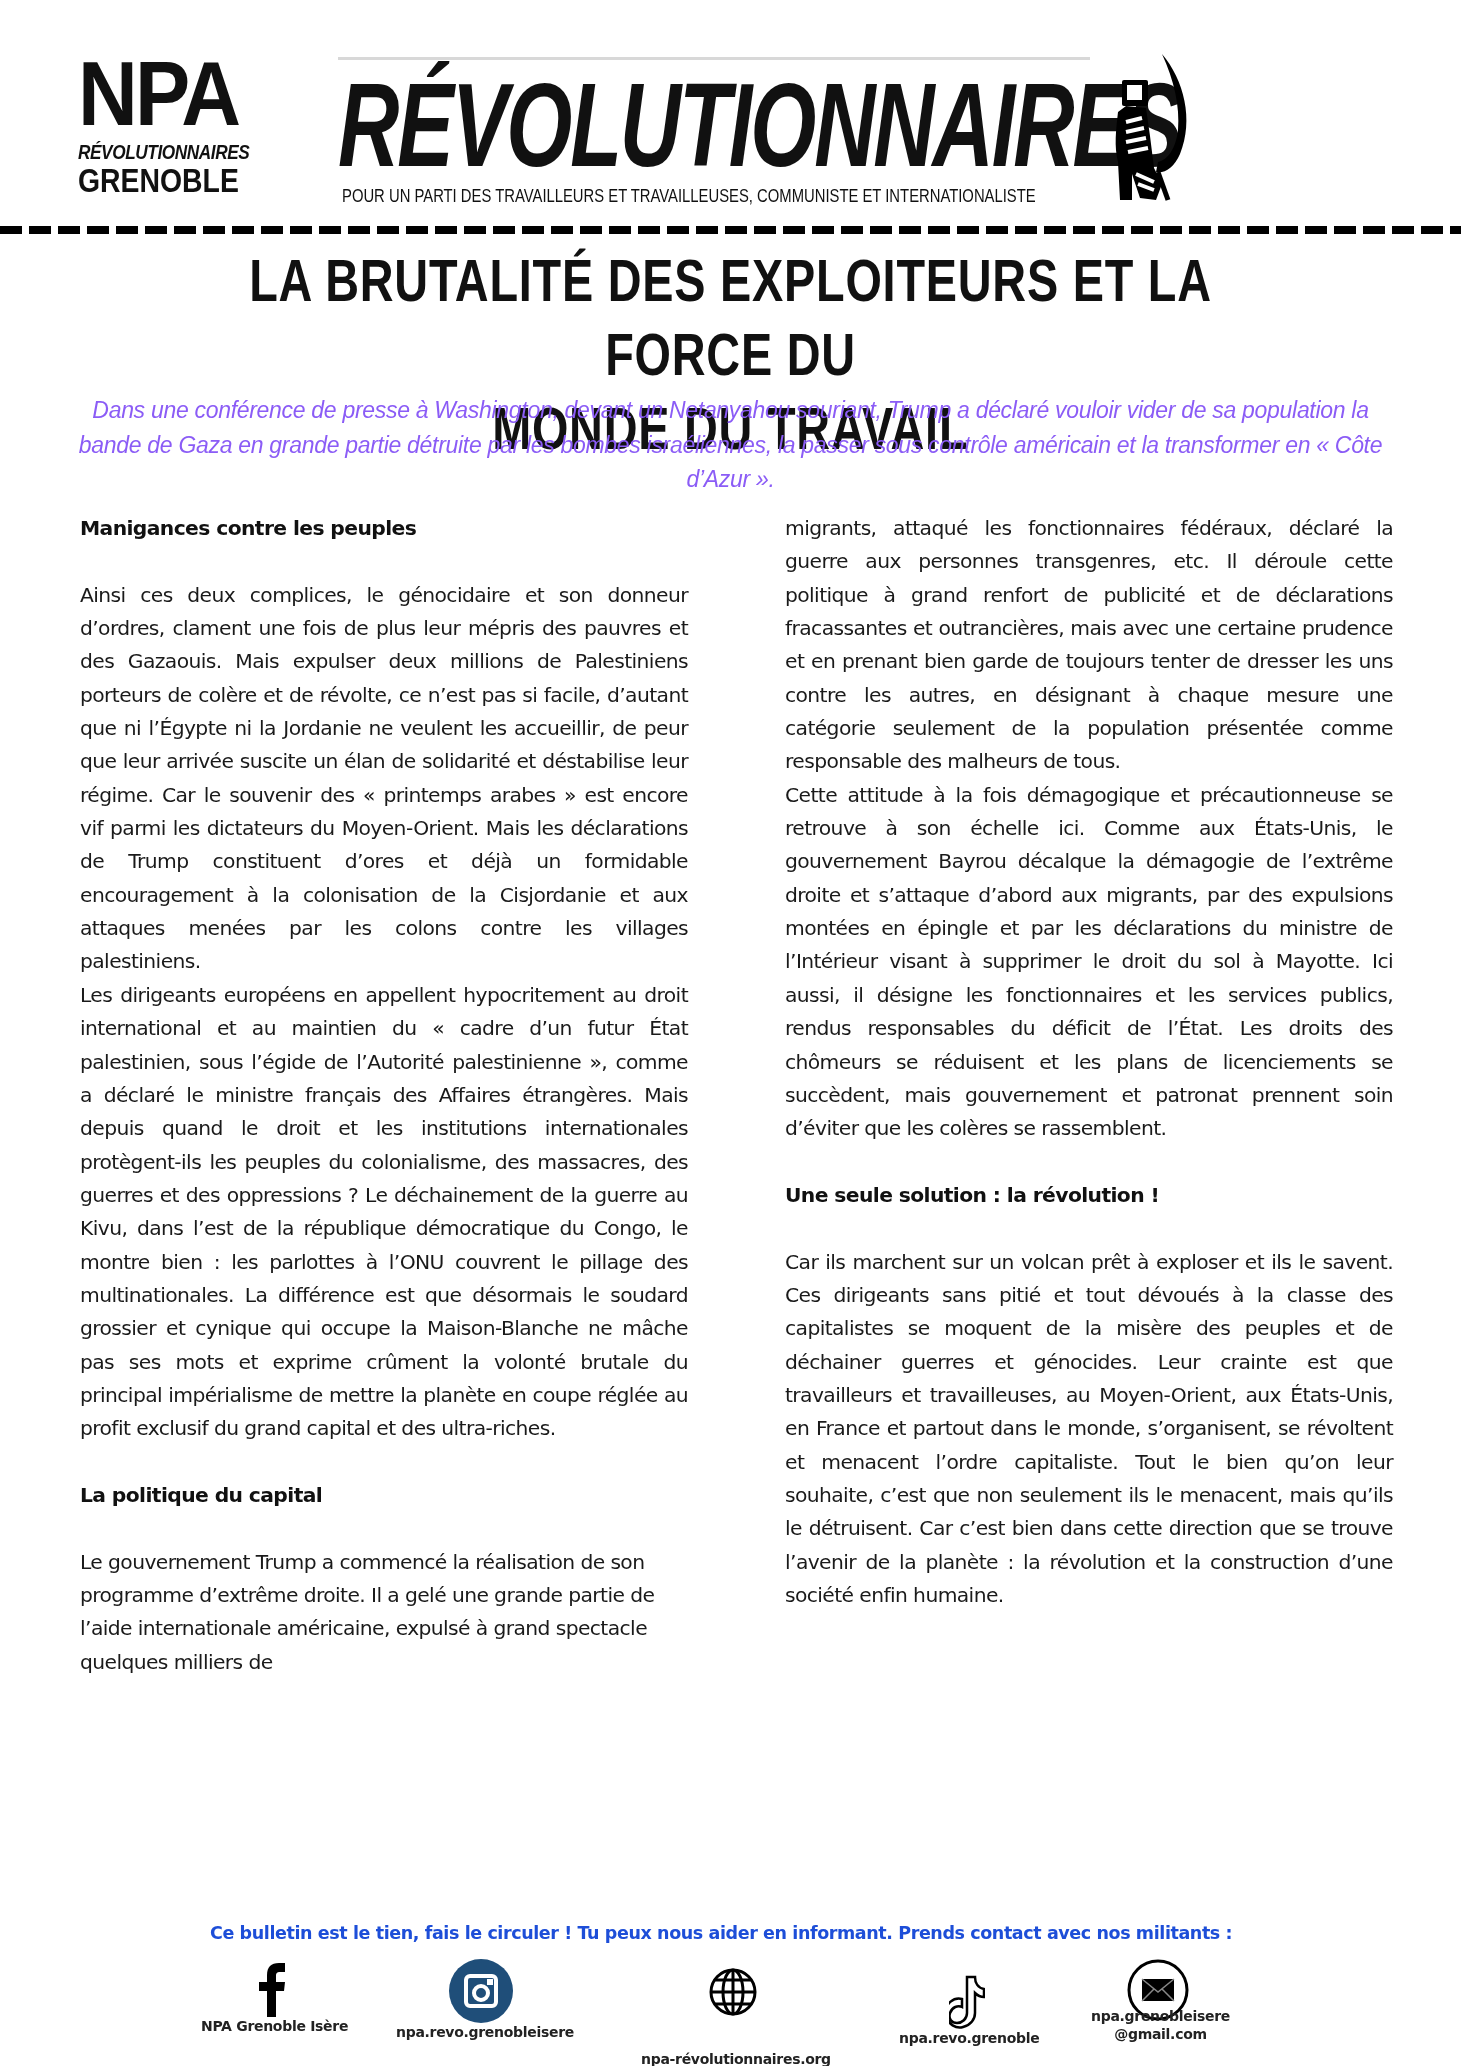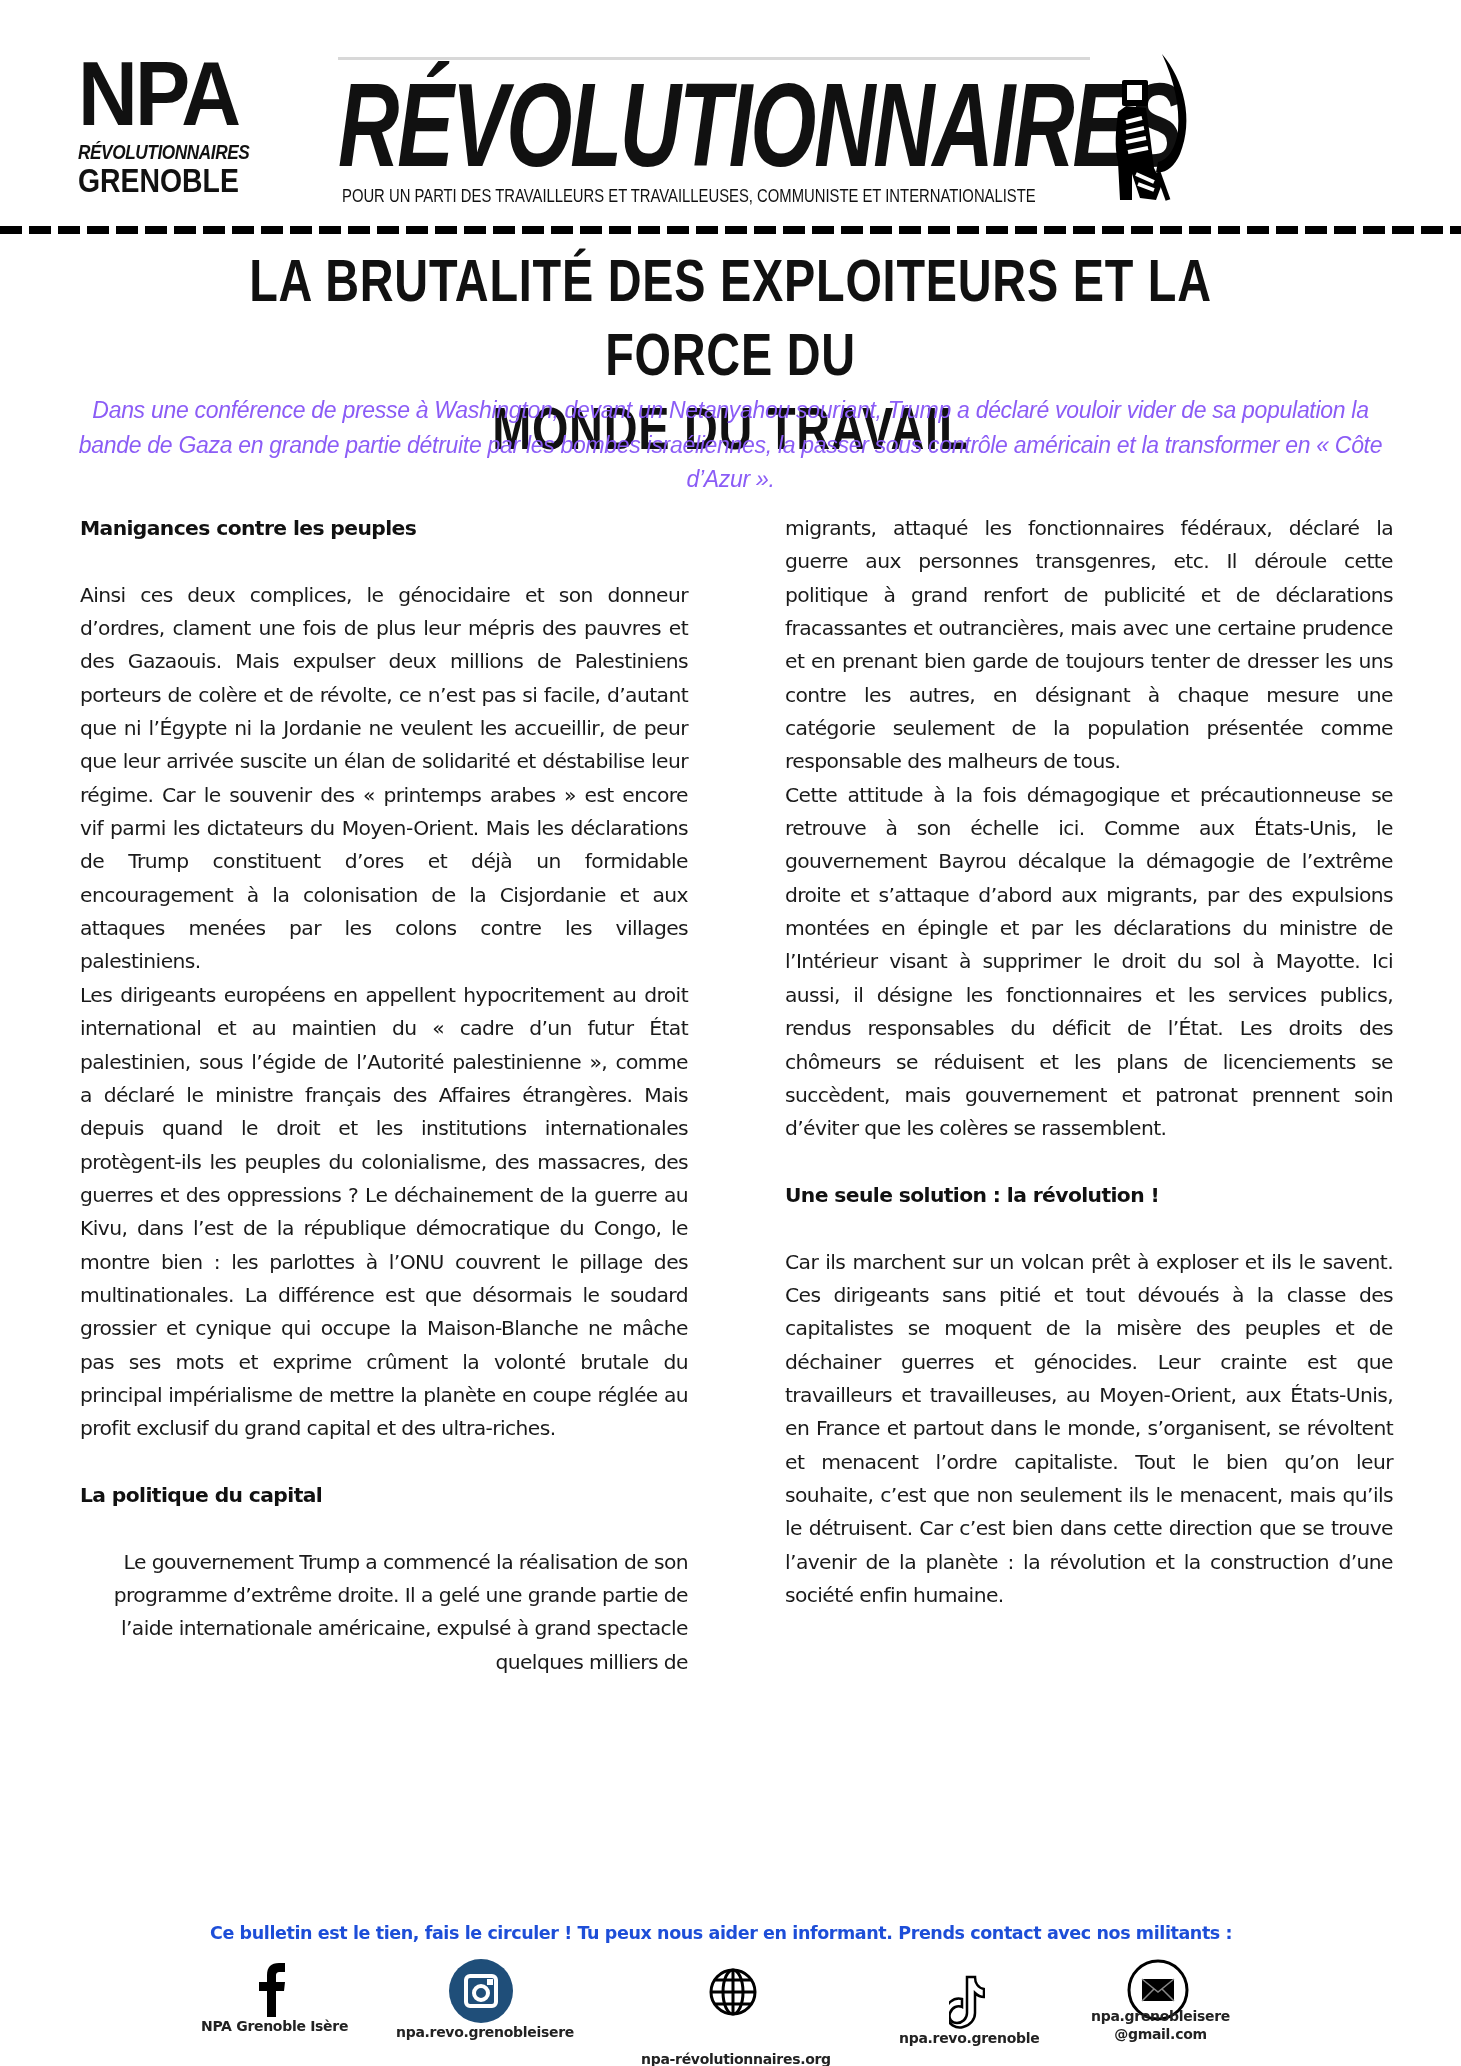--- a/index.html
+++ b/index.html
@@ -86,21 +86,21 @@
 <div class="chapo">Dans une conférence de presse à Washington, devant un Netanyahou souriant, Trump a déclaré vouloir vider de sa population la bande de Gaza en grande partie détruite par les bombes israéliennes, la passer sous contrôle américain et la transformer en « Côte d’Azur ».</div>
 
 <div class="col col-left">
   <h3>Manigances contre les peuples</h3>
   <div class="gap"></div>
   <p>Ainsi ces deux complices, le génocidaire et son donneur d’ordres, clament une fois de plus leur mépris des pauvres et des Gazaouis. Mais expulser deux millions de Palestiniens porteurs de colère et de révolte, ce n’est pas si facile, d’autant que ni l’Égypte ni la Jordanie ne veulent les accueillir, de peur que leur arrivée suscite un élan de solidarité et déstabilise leur régime. Car le souvenir des « printemps arabes » est encore vif parmi les dictateurs du Moyen-Orient. Mais les déclarations de Trump constituent d’ores et déjà un formidable encouragement à la colonisation de la Cisjordanie et aux attaques menées par les colons contre les villages palestiniens.</p>
   <p>Les dirigeants européens en appellent hypocritement au droit international et au maintien du « cadre d’un futur État palestinien, sous l’égide de l’Autorité palestinienne », comme a déclaré le ministre français des Affaires étrangères. Mais depuis quand le droit et les institutions internationales protègent-ils les peuples du colonialisme, des massacres, des guerres et des oppressions ? Le déchainement de la guerre au Kivu, dans l’est de la république démocratique du Congo, le montre bien : les parlottes à l’ONU couvrent le pillage des multinationales. La différence est que désormais le soudard grossier et cynique qui occupe la Maison-Blanche ne mâche pas ses mots et exprime crûment la volonté brutale du principal impérialisme de mettre la planète en coupe réglée au profit exclusif du grand capital et des ultra-riches.</p>
   <div class="gap"></div>
   <h3>La politique du capital</h3>
   <div class="gap"></div>
-  <p style="text-align:right;">Le gouvernement Trump a commencé la réalisation de son programme d’extrême droite. Il a gelé une grande partie de l’aide internationale américaine, expulsé à grand spectacle quelques milliers de</p>
+  <p style="text-align:left;">Le gouvernement Trump a commencé la réalisation de son programme d’extrême droite. Il a gelé une grande partie de l’aide internationale américaine, expulsé à grand spectacle quelques milliers de</p>
 </div>
 
 <div class="col col-right">
   <p>migrants, attaqué les fonctionnaires fédéraux, déclaré la guerre aux personnes transgenres, etc. Il déroule cette politique à grand renfort de publicité et de déclarations fracassantes et outrancières, mais avec une certaine prudence et en prenant bien garde de toujours tenter de dresser les uns contre les autres, en désignant à chaque mesure une catégorie seulement de la population présentée comme responsable des malheurs de tous.</p>
   <p>Cette attitude à la fois démagogique et précautionneuse se retrouve à son échelle ici. Comme aux États-Unis, le gouvernement Bayrou décalque la démagogie de l’extrême droite et s’attaque d’abord aux migrants, par des expulsions montées en épingle et par les déclarations du ministre de l’Intérieur visant à supprimer le droit du sol à Mayotte. Ici aussi, il désigne les fonctionnaires et les services publics, rendus responsables du déficit de l’État. Les droits des chômeurs se réduisent et les plans de licenciements se succèdent, mais gouvernement et patronat prennent soin d’éviter que les colères se rassemblent.</p>
   <div class="gap"></div>
   <h3>Une seule solution : la révolution !</h3>
   <div class="gap"></div>
   <p>Car ils marchent sur un volcan prêt à exploser et ils le savent. Ces dirigeants sans pitié et tout dévoués à la classe des capitalistes se moquent de la misère des peuples et de déchainer guerres et génocides. Leur crainte est que travailleurs et travailleuses, au Moyen-Orient, aux États-Unis, en France et partout dans le monde, s’organisent, se révoltent et menacent l’ordre capitaliste. Tout le bien qu’on leur souhaite, c’est que non seulement ils le menacent, mais qu’ils le détruisent. Car c’est bien dans cette direction que se trouve l’avenir de la planète : la révolution et la construction d’une société enfin humaine.</p>
 </div>

